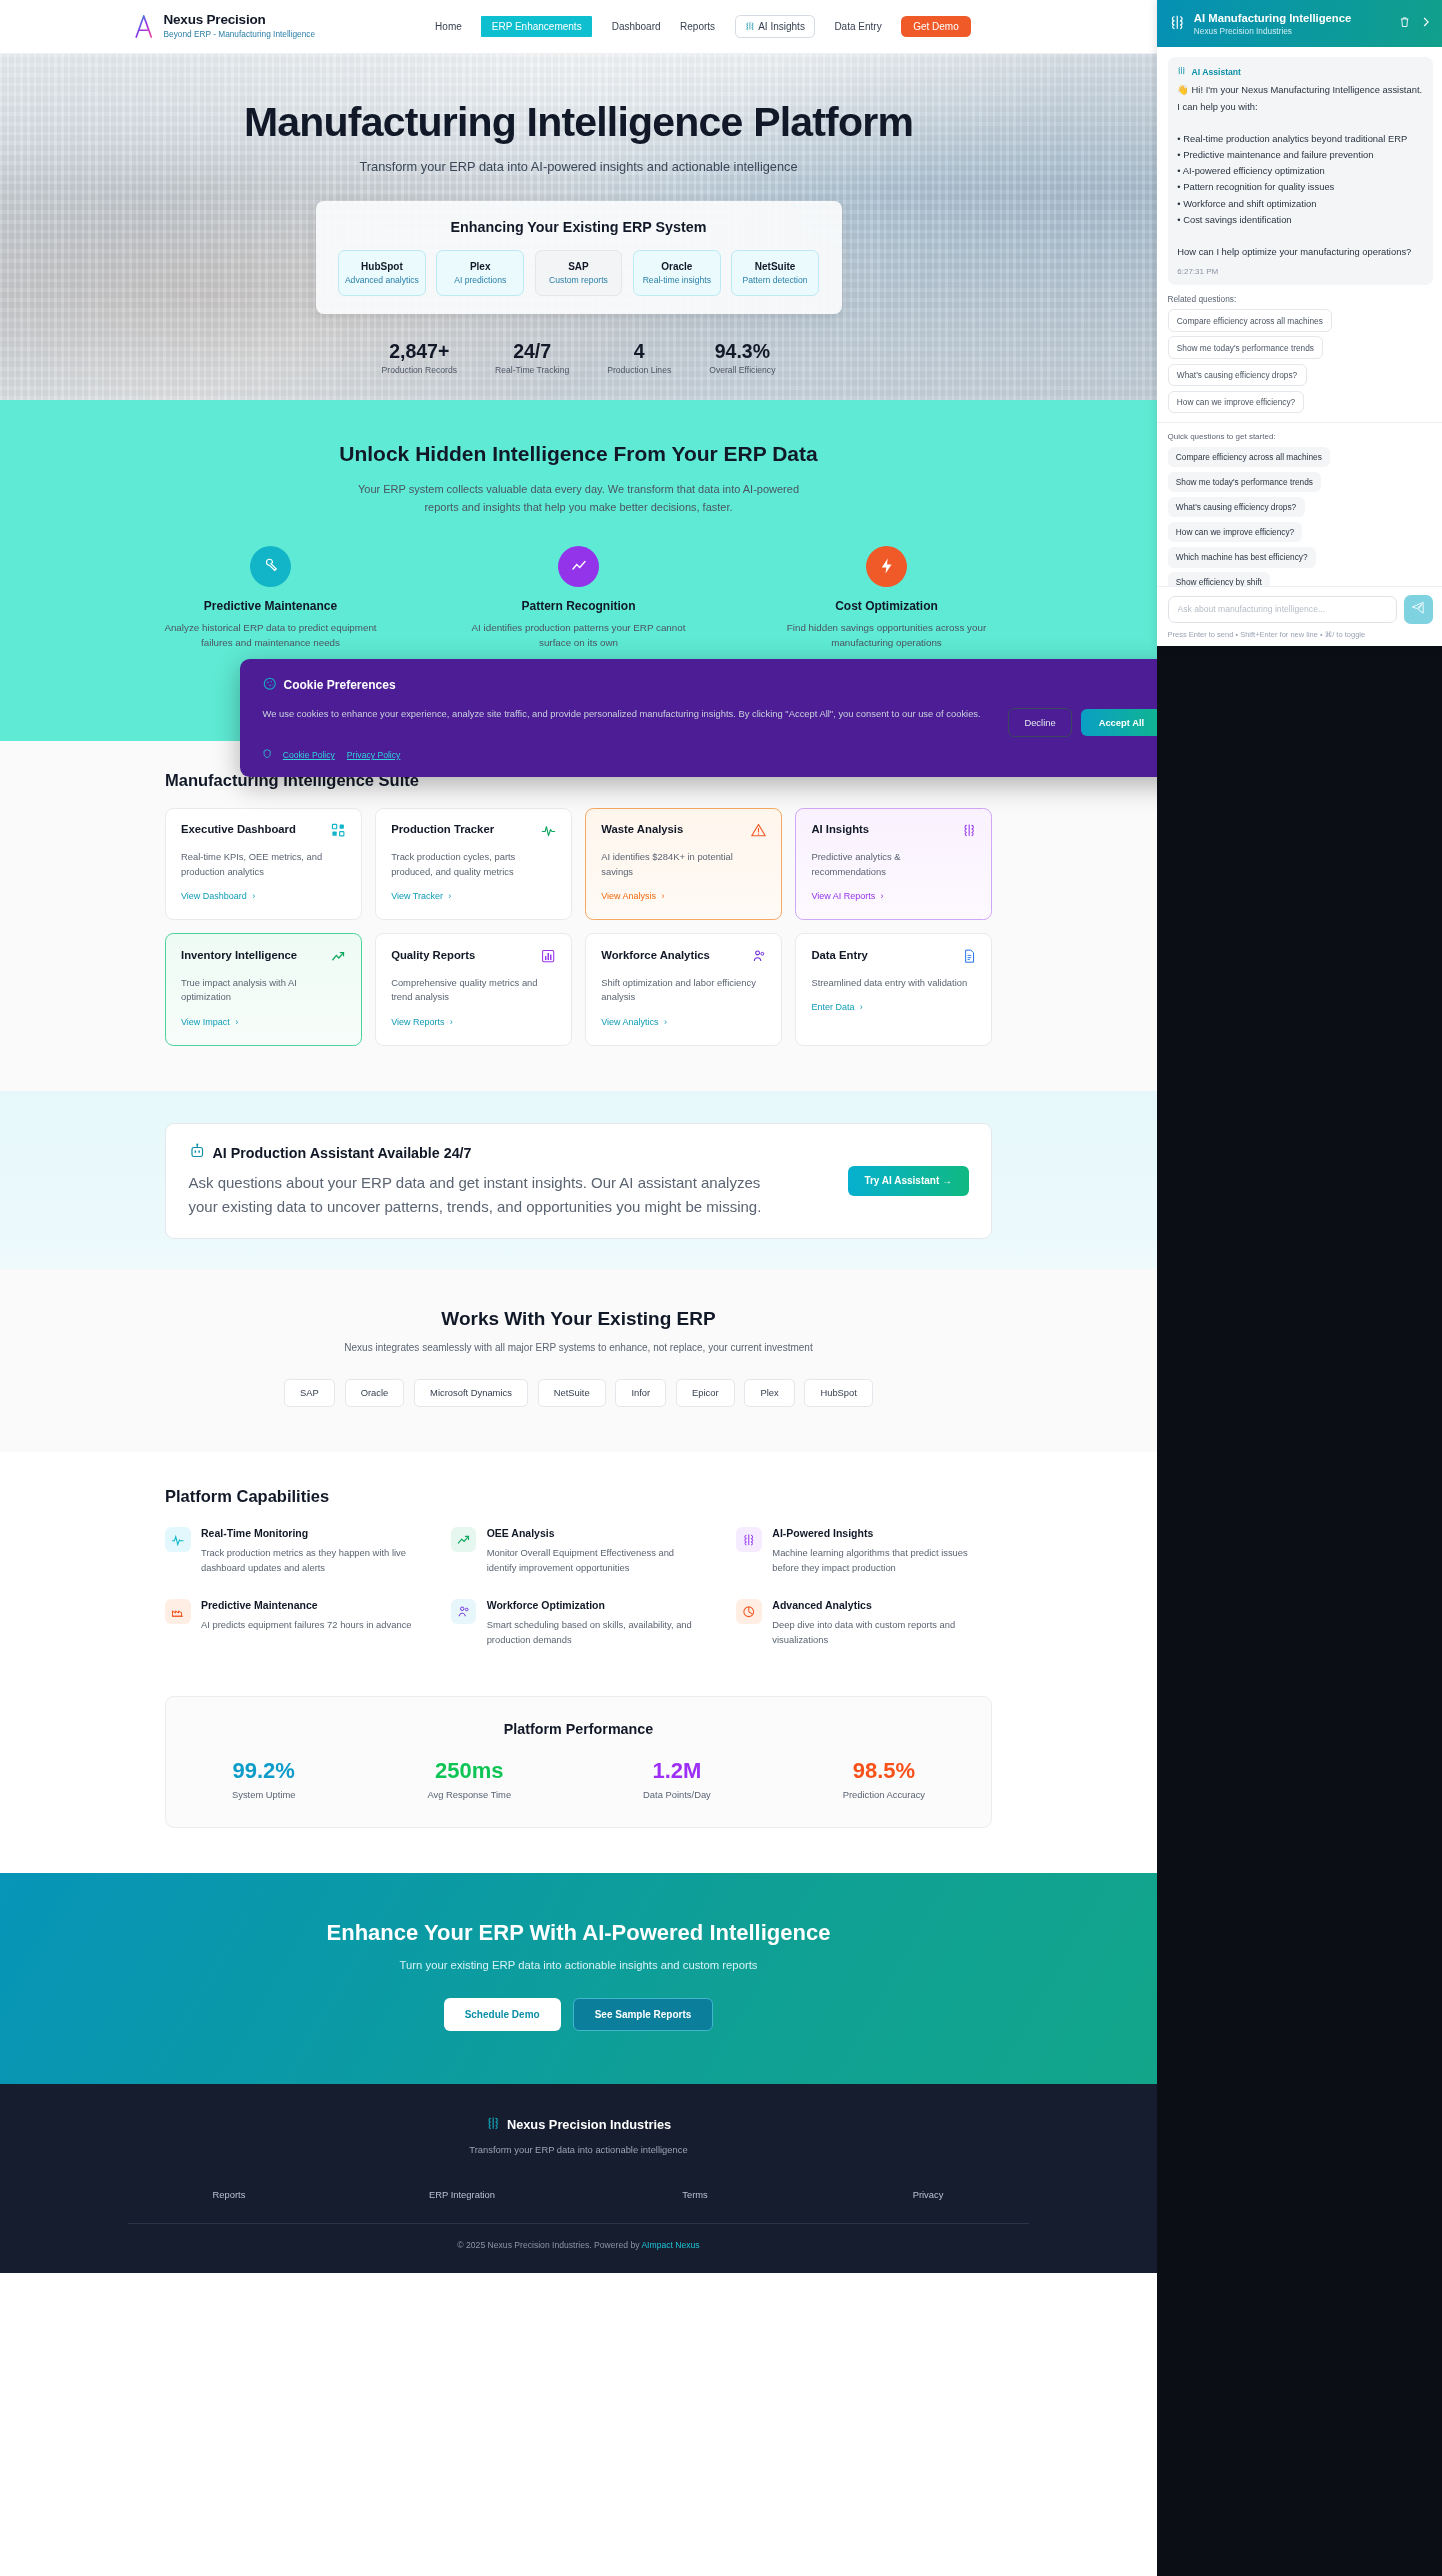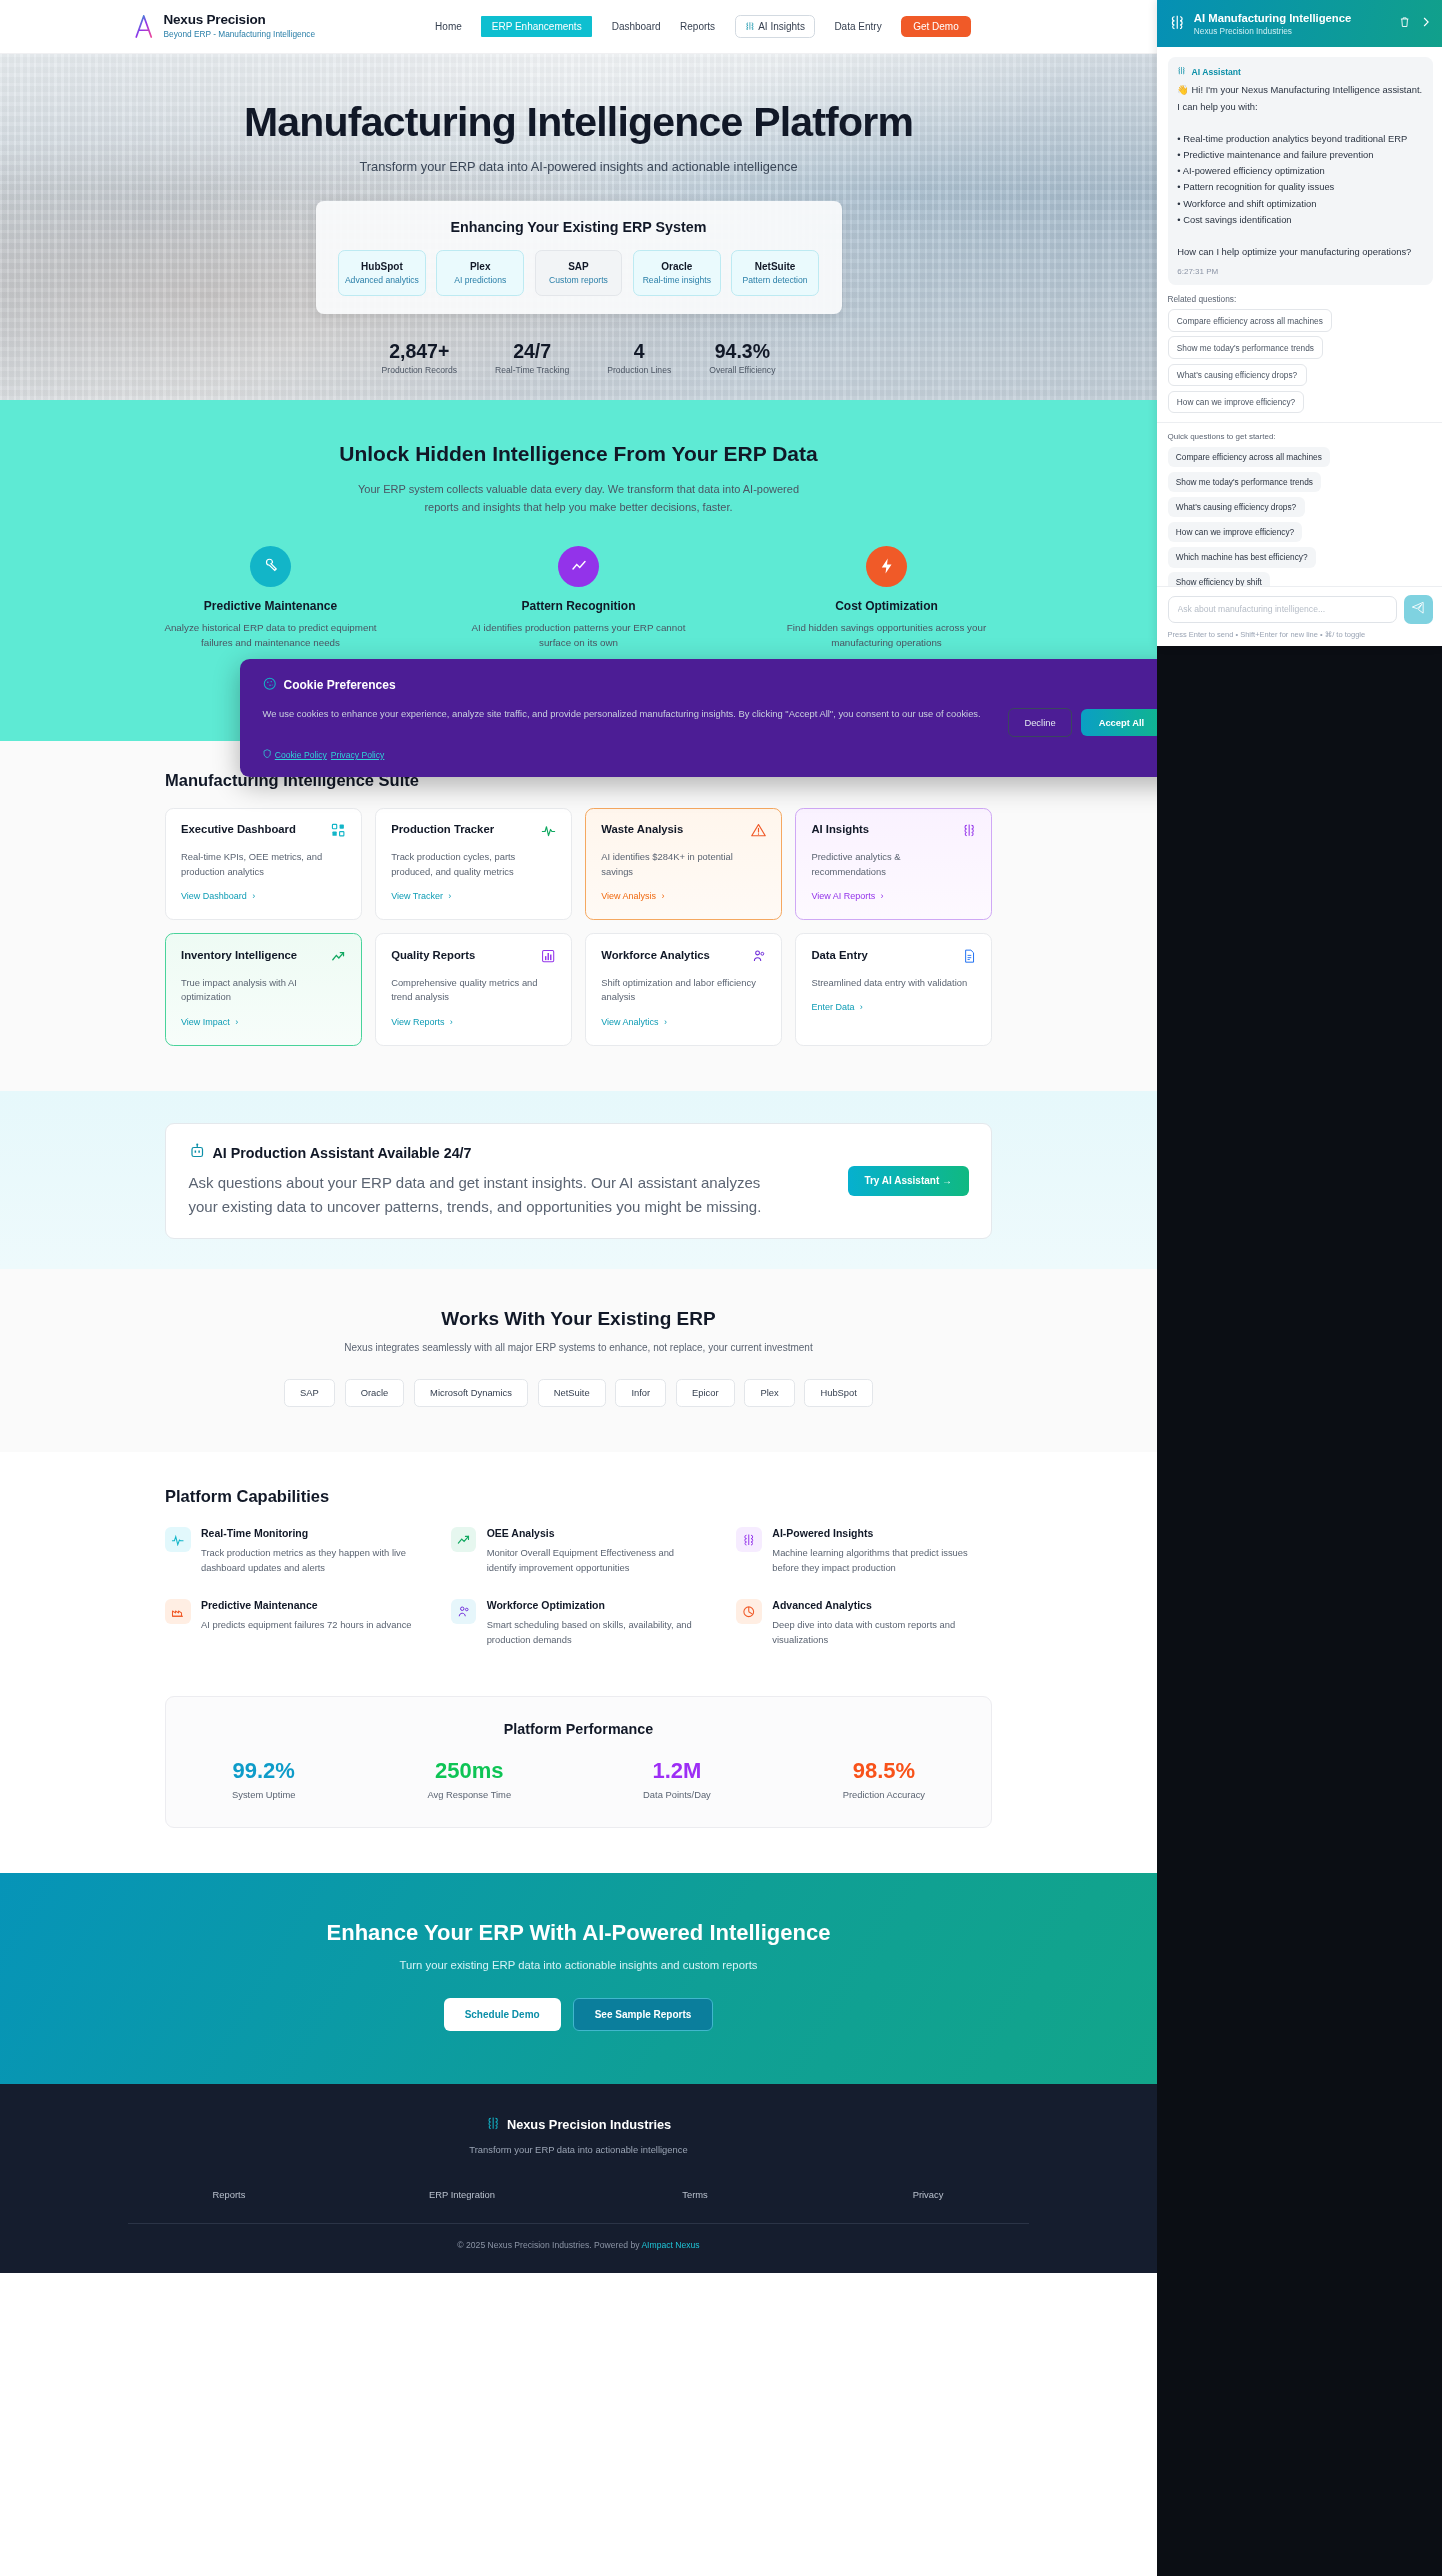--- a/index.html
+++ b/index.html
@@ -121,21 +121,21 @@
 
   
   .cookie{position:absolute;left:240px;top:659px;width:962px;background:#4c1d95;border-radius:9.8px;padding:18px 22.5px 16.5px;z-index:60;box-shadow:0 7.5px 27px rgba(0,0,0,.3);}
   .cookie h4{display:flex;align-items:center;gap:7.5px;font-size:12px;font-weight:bold;color:#fff;}
   .cookie .body{display:flex;align-items:flex-start;gap:18px;margin-top:12px;}
   .cookie .txt{font-size:9.4px;color:#c9d1de;line-height:1.75;max-width:736px;}
   .cookie .acts{display:flex;align-items:center;gap:9px;margin-left:auto;padding-top:2.3px;}
   .ck-dec{background:transparent;border:0.8px solid #3b465e;color:#e2e8f0;border-radius:6px;padding:8.3px 15px;font-size:9.4px;cursor:pointer;font-family:inherit;}
   .ck-acc{background:linear-gradient(90deg,#0a9fc4,#10b58f);border:none;color:#fff;border-radius:6px;padding:8.3px 18px;font-size:9.4px;font-weight:bold;cursor:pointer;font-family:inherit;}
   .ck-x{background:none;border:none;color:#9aa4b4;font-size:14.3px;cursor:pointer;line-height:1;}
-  .cookie .pol{display:flex;align-items:center;gap:4px;margin-top:12px;font-size:8.6px;}
+  .cookie .pol{display:flex;align-items:center;gap:12px;margin-top:12px;font-size:8.6px;}
   .cookie .pol a{color:#2fd2d8;text-decoration:underline;}
 
   
   .chat{position:absolute;left:1157px;top:0;width:286px;height:646px;background:#fff;display:flex;flex-direction:column;z-index:70;box-shadow:-1.5px 0 9px rgba(0,0,0,.12);}
   .chat-hd{background:linear-gradient(100deg,#0590b5,#11a08b);padding:10.5px 12px;display:flex;align-items:center;gap:8.3px;}
   .chat-hd .ttl{font-size:11.3px;font-weight:bold;color:#fff;line-height:1.25;}
   .chat-hd .sub{font-size:8.3px;color:#cdeef3;margin-top:1.5px;}
   .chat-hd .acts{margin-left:auto;display:flex;gap:10.5px;color:#e4f6f9;}
   .chat-body{flex:1;overflow:hidden;padding:10.5px 10.5px 0;}
   .bubble{background:#f3f5f7;border-radius:7.5px;padding:9px 9.8px;}

